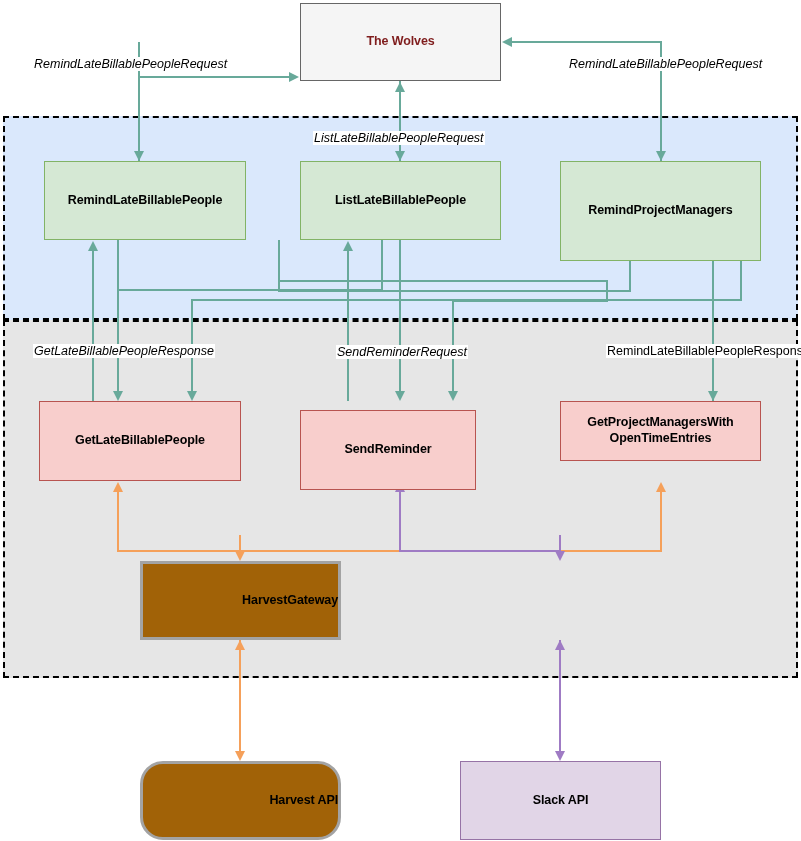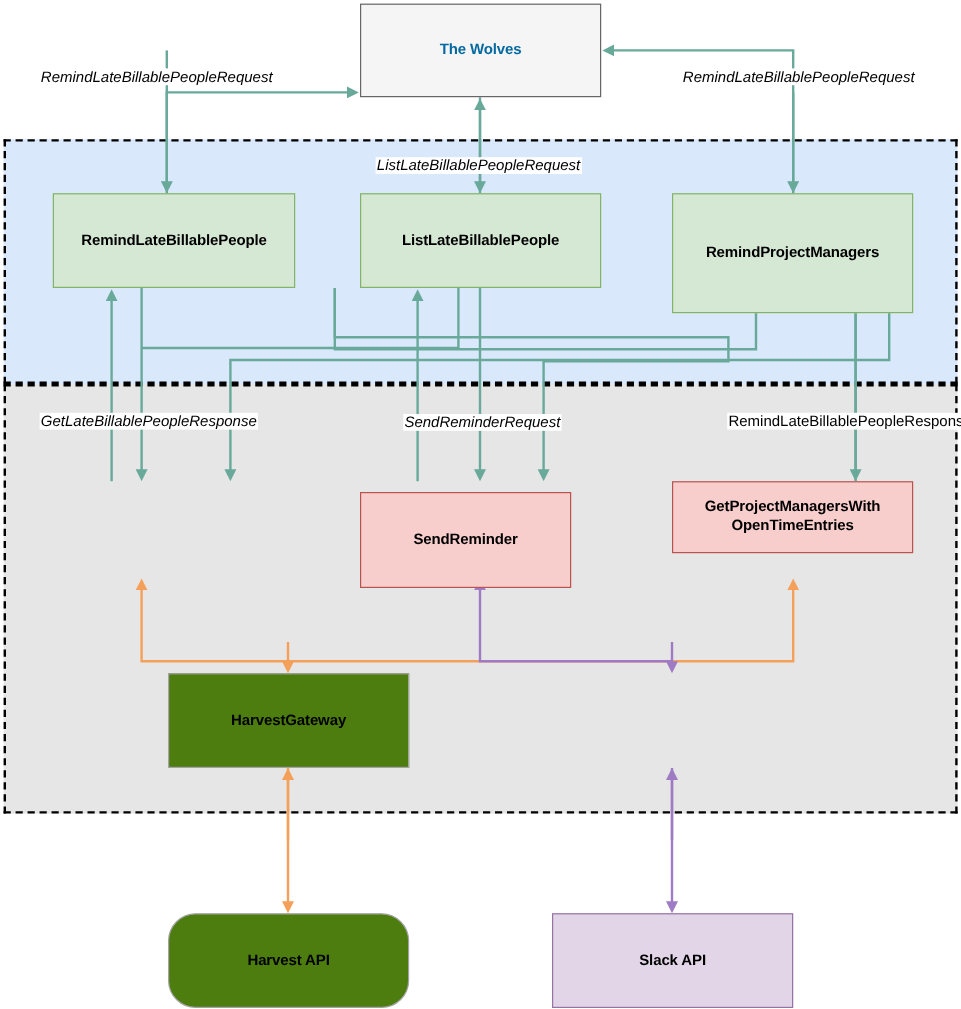--- a/index.html
+++ b/index.html
@@ -52,34 +52,35 @@
     text-align: center;
     font-size: 12.5px;
     font-weight: bold;
     color: #000000;
     line-height: 1.25;
     letter-spacing: -0.1px;
   }
   .node.wolves {
     background: #f5f5f5;
     border: 1px solid #666666;
-    color: #0369a1;
+    color: #7f1d1d;
     justify-content: center;
   }
   .node.green {
     background: #d5e8d4;
     border: 1px solid #82b366;
   }
   .node.red {
     background: #f8cecc;
     border: 1px solid #b85450;
   }
   .node.orange {
-    background: #4d7c0f;
-    border: 1px solid #a3a3a3;
+    background: #a16207;
+    border: 3px solid #a3a3a3;
+    justify-content: flex-end;
   }
   .node.purple {
     background: #e1d5e7;
     border: 1px solid #9673a6;
   }
   .edge-label {
     position: absolute;
     font-size: 12.5px;
     color: #000000;
     background: #ffffff;
@@ -173,20 +174,23 @@
   </div>
 
   <div class="node green" style="left:300px; top:161px; width:201px; height:79px;">
     <span>ListLateBillablePeople</span>
   </div>
 
   <div class="node green" style="left:560px; top:161px; width:201px; height:100px;">
     <span>RemindProjectManagers</span>
   </div>
 
+  <div class="node red" style="left:39px; top:401px; width:202px; height:80px;">
+    <span>GetLateBillablePeople</span>
+  </div>
 
   <div class="node red" style="left:300px; top:410px; width:176px; height:80px;">
     <span>SendReminder</span>
   </div>
 
   <div class="node red" style="left:560px; top:401px; width:201px; height:60px;">
     <span style="display:block;">
       <span style="display:block;">GetProjectManagersWith</span>
       <span style="display:block;">OpenTimeEntries</span>
     </span>

